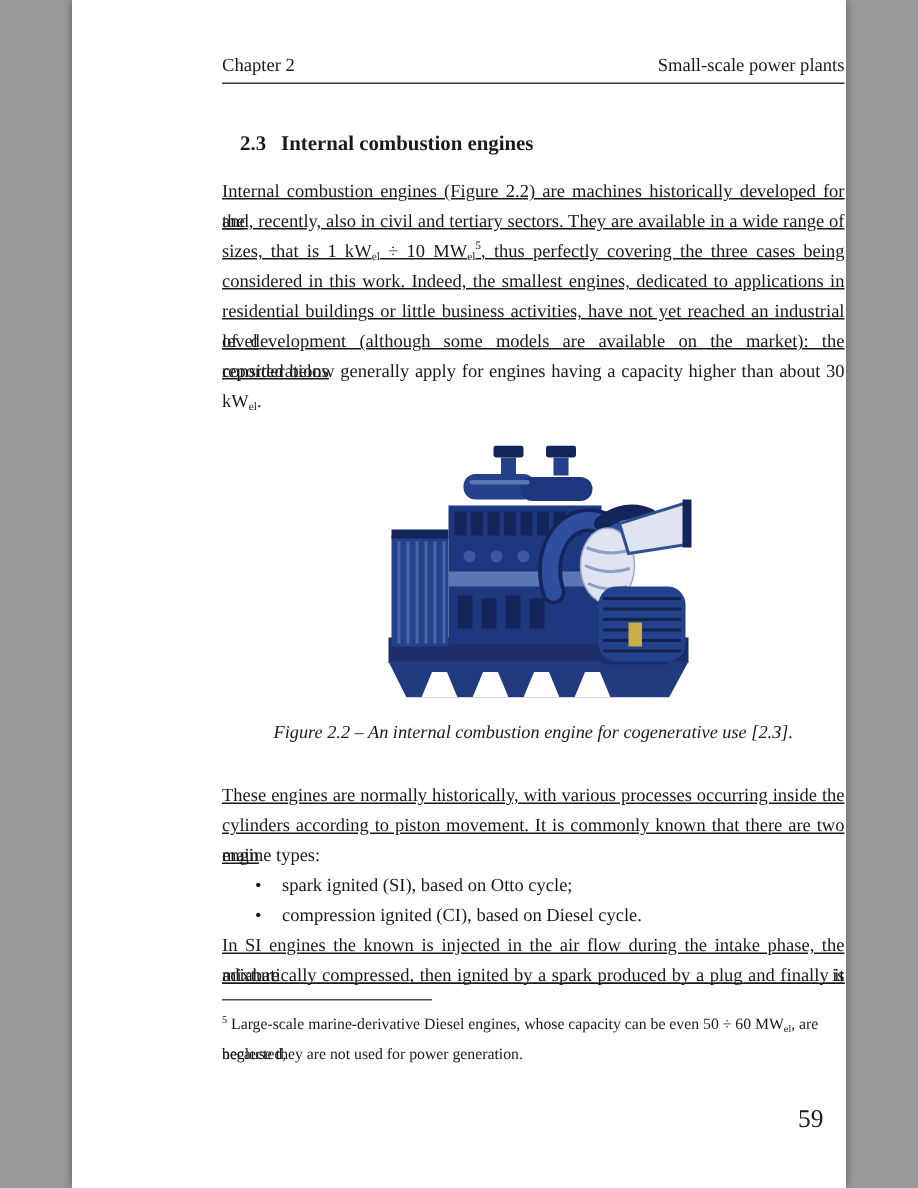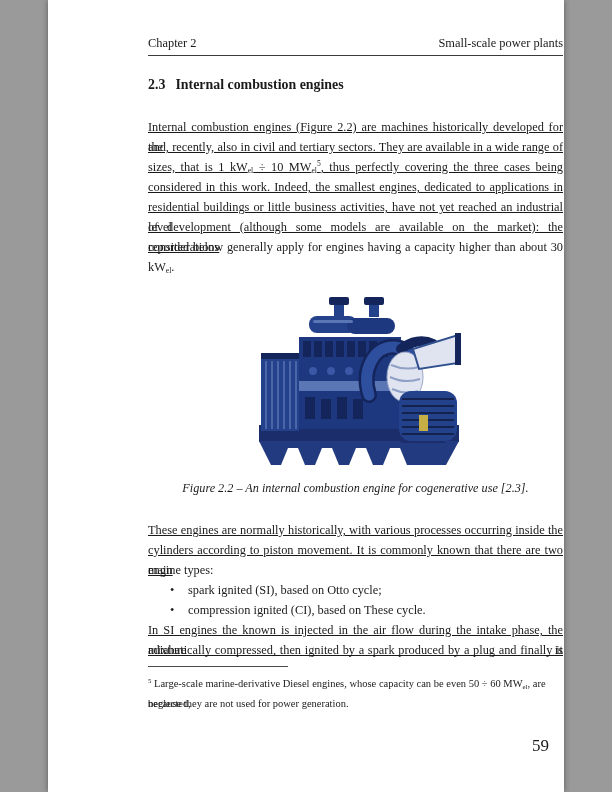--- a/index.html
+++ b/index.html
@@ -5,21 +5,21 @@
   html,body{margin:0;padding:0;background:#9a9a9a;}
   .page{
     position:relative;width:516px;height:792px;margin:0 auto;background:#ffffff;
     font-family:"Liberation Serif","DejaVu Serif",serif;color:#1a1a1a;
     overflow:hidden;box-shadow:0 0 6px rgba(0,0,0,.4);
   }
   .header{position:absolute;top:36px;left:100px;width:415px;display:flex;
     justify-content:space-between;font-size:12.4px;line-height:14px;}
   .hrule{position:absolute;top:55px;left:100px;width:415px;height:0;
     border-top:1px solid #3a3a3a;}
-  .heading{position:absolute;top:76px;left:100px;width:415px;margin:0;
+  .heading{position:absolute;top:76px;left:100px;width:415px;margin:12px;
     font-size:13.9px;font-weight:bold;line-height:17px;}
   .hnum{margin-right:10px;}
   .para{position:absolute;left:100px;width:415px;font-size:12.35px;}
   .ln{height:20px;line-height:20px;text-align:justify;white-space:normal;}
   .jl{text-align-last:justify;text-decoration:underline;-moz-text-align-last:justify;}
   .p1{top:117px;}
   .p2{top:520px;}
   .bullet{position:relative;padding-left:40px;text-align:left;}
   .bullet .dot{position:absolute;left:22px;top:0;}
   sub{font-size:7.6px;vertical-align:-2px;line-height:0;}
@@ -150,21 +150,21 @@
     </svg>
   </figure>
 
   <div class="caption">Figure 2.2 – An internal combustion engine for cogenerative use [2.3].</div>
 
   <div class="para p2">
     <div class="ln jl">These engines are normally historically, with various processes occurring inside the</div>
     <div class="ln jl">cylinders according to piston movement. It is commonly known that there are two main</div>
     <div class="ln">engine types:</div>
     <div class="ln bullet"><span class="dot">•</span><span>spark ignited (SI), based on Otto cycle;</span></div>
-    <div class="ln bullet"><span class="dot">•</span><span>compression ignited (CI), based on These cycle.</span></div>
+    <div class="ln bullet"><span class="dot">•</span><span>compression ignited (CI), based on Diesel cycle.</span></div>
     <div class="ln jl">In SI engines the known is injected in the air flow during the intake phase, the mixture is</div>
     <div class="ln jl">adiabatically compressed, then ignited by a spark produced by a plug and finally it</div>
   </div>
 
   <div class="fnrule"></div>
 
   <div class="footnote">
     <div class="ln"><sup>5</sup><span> Large-scale marine-derivative Diesel engines, whose capacity can be even 50 ÷ 60 MW</span><sub>el</sub><span>, are neglected,</span></div>
     <div class="ln">because they are not used for power generation.</div>
   </div>

